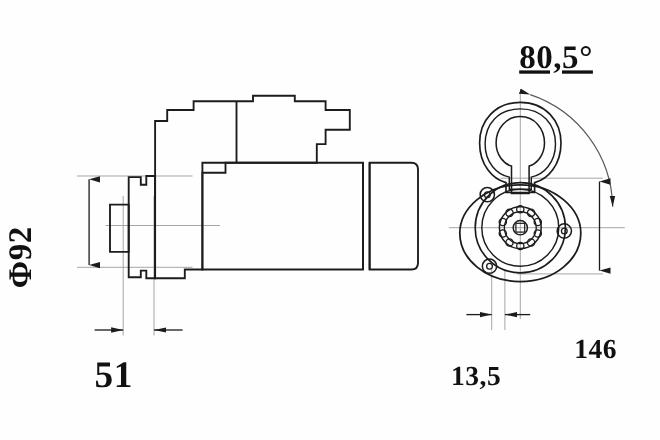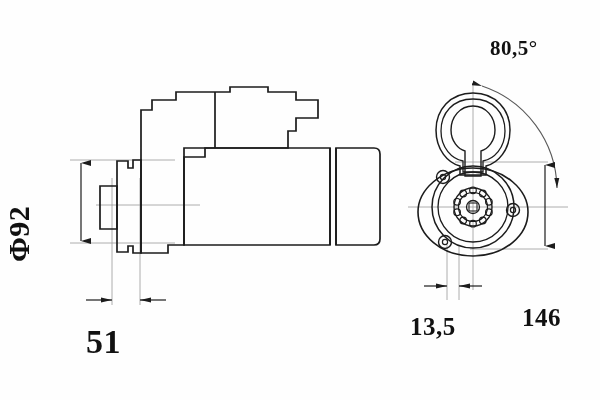--- a/index.html
+++ b/index.html
@@ -39,27 +39,28 @@
     transform: rotate(-90deg);
     transform-origin: left top;
     translate: 0 92px;
   }
   #label-51 {
     left: 86px;
     top: 325px;
     font-size: 34px;
   }
   #label-angle {
-    left: 490px;
+    left: 472px;
     top: 38px;
-    font-size: 21px;
+    font-size: 30px;
+    text-decoration: underline;
   }
   #label-135 {
     left: 410px;
-    top: 314px;
+    top: 330px;
     font-size: 25px;
   }
   #label-146 {
     left: 522px;
     top: 305px;
     font-size: 25px;
   }
 </style>
 </head>
 <body>

